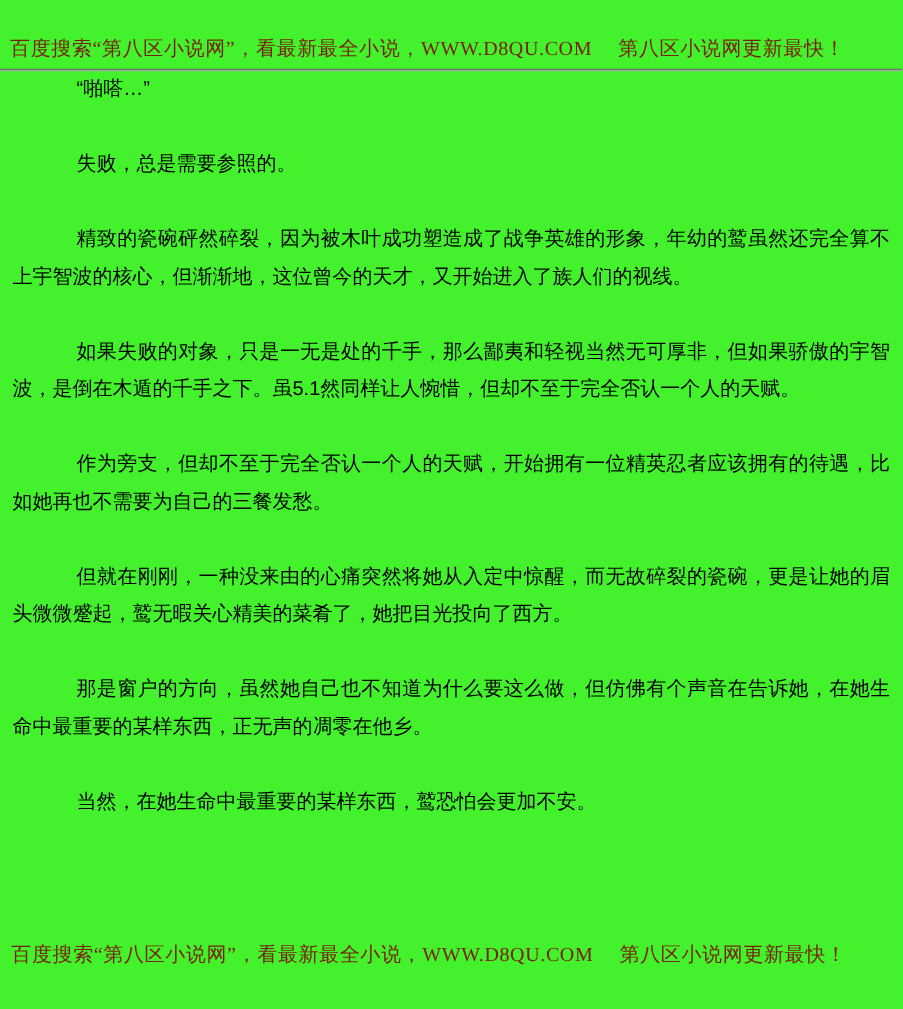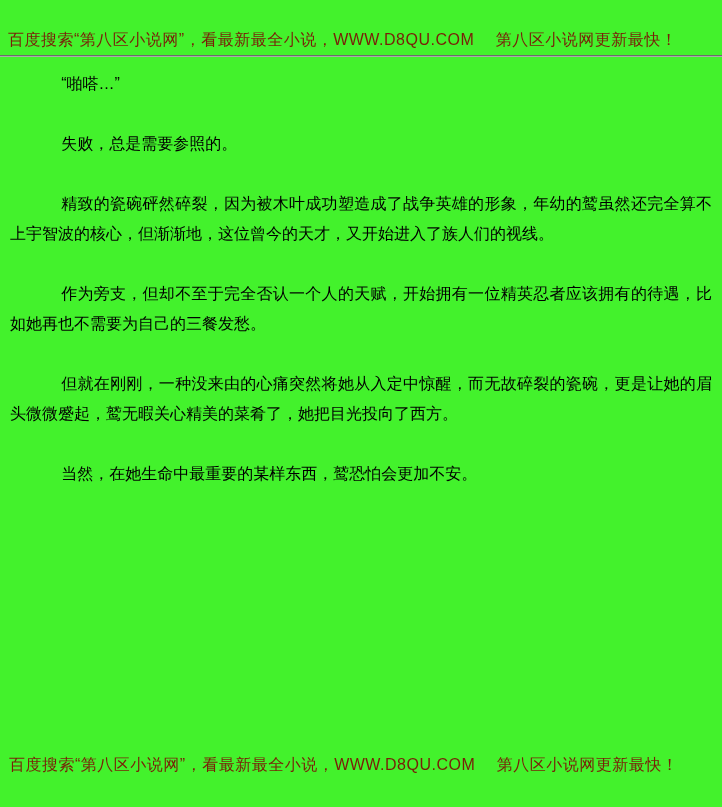--- a/index.html
+++ b/index.html
@@ -13,40 +13,41 @@
     font-family: "Liberation Sans", "DejaVu Sans", sans-serif;
     overflow: hidden;
     position: relative;
   }
   .banner {
     color: #7a1e08;
     font-size: 16px;
     line-height: 19px;
     white-space: nowrap;
     letter-spacing: 0.5px;
+    font-family: Liberation Serif, serif;
   }
   .banner.top {
     margin: 30px 0 0 0;
     padding-left: 8px;
   }
   .banner.bottom {
     position: absolute;
     top: 755px;
     left: 0;
     padding-left: 9px;
   }
   hr.rule {
     margin: 6px 0 0 0;
     border: 0;
     height: 0;
     border-top: 1px solid #6b6f6b;
     border-bottom: 1px solid #a8aca8;
   }
   .novel {
-    margin: 12px 10px;
+    margin: 0 10px;
     color: #000000;
     font-size: 16px;
     line-height: 30px;
     text-align: justify;
   }
   .novel p {
     margin: 30px 0 0 0;
     text-indent: 3.2em;
   }
   .novel p:first-child {
@@ -57,18 +58,20 @@
 <body style="background: rgb(67, 242, 44);">
 
 <div class="banner top" style="color: rgb(122, 30, 8);">百度搜索“第八区小说网”，看最新最全小说，WWW.D8QU.COM　 第八区小说网更新最快！</div>
 
 <hr class="rule">
 
 <div class="novel" id="novel-text" style="color: rgb(0, 0, 0);">
     <p>“啪嗒…”</p>
     <p>失败，总是需要参照的。</p>
     <p>精致的瓷碗砰然碎裂，因为被木叶成功塑造成了战争英雄的形象，年幼的鹫虽然还完全算不上宇智波的核心，但渐渐地，这位曾今的天才，又开始进入了族人们的视线。</p>
+    <p>如果失败的对象，只是一无是处的千手，那么鄙夷和轻视当然无可厚非，但如果骄傲的宇智波，是倒在木遁的千手之下。虽5.1然同样让人惋惜，但却不至于完全否认一个人的天赋。</p>
     <p>作为旁支，但却不至于完全否认一个人的天赋，开始拥有一位精英忍者应该拥有的待遇，比如她再也不需要为自己的三餐发愁。</p>
     <p>但就在刚刚，一种没来由的心痛突然将她从入定中惊醒，而无故碎裂的瓷碗，更是让她的眉头微微蹙起，鹫无暇关心精美的菜肴了，她把目光投向了西方。</p>
+    <p>那是窗户的方向，虽然她自己也不知道为什么要这么做，但仿佛有个声音在告诉她，在她生命中最重要的某样东西，正无声的凋零在他乡。</p>
     <p>当然，在她生命中最重要的某样东西，鹫恐怕会更加不安。</p>
   </div>
 
 <div class="banner bottom" style="color: rgb(122, 30, 8);">百度搜索“第八区小说网”，看最新最全小说，WWW.D8QU.COM　 第八区小说网更新最快！</div>
 
 </body></html>

